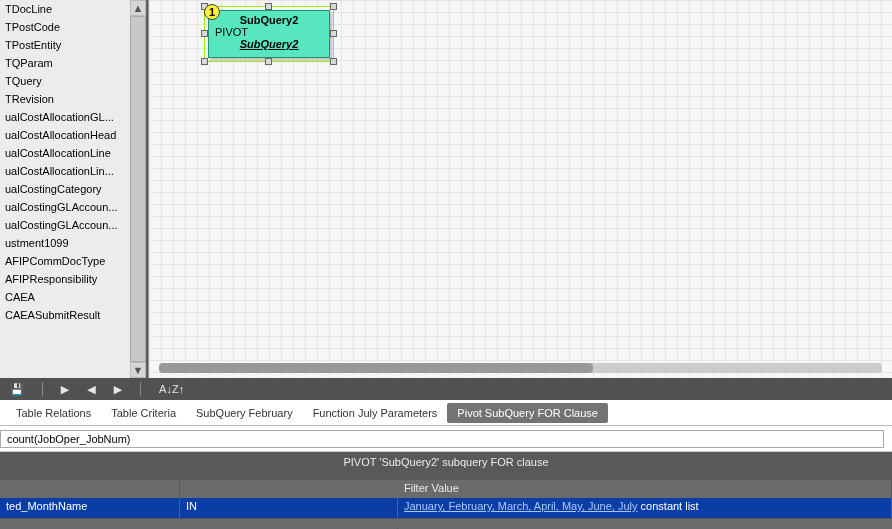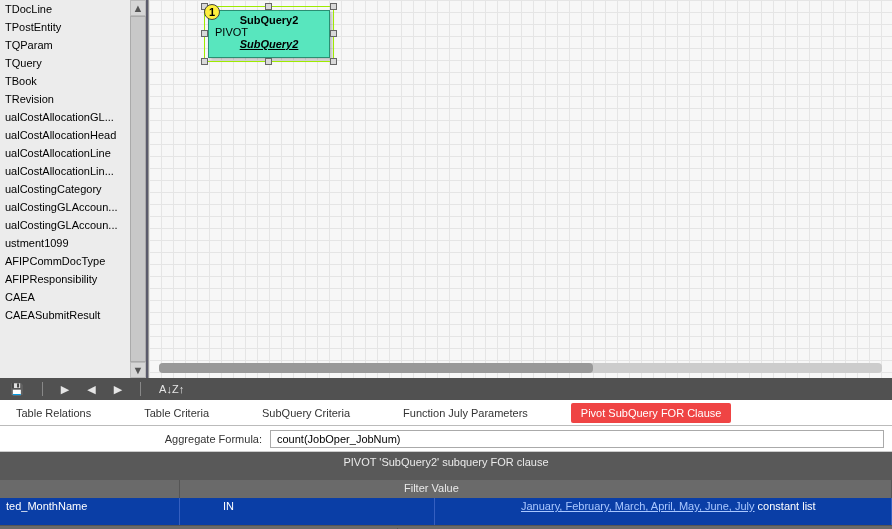--- a/index.html
+++ b/index.html
@@ -27,50 +27,50 @@
   .handle { position: absolute; width: 7px; height: 7px; background: #d9d9d9; border: 1px solid #666; }
   .h-tl { left: -3px; top: -3px; } .h-tc { left: 50%; top: -3px; margin-left: -4px; } .h-tr { right: -3px; top: -3px; }
   .h-ml { left: -3px; top: 50%; margin-top: -4px; } .h-mr { right: -3px; top: 50%; margin-top: -4px; }
   .h-bl { left: -3px; bottom: -3px; } .h-bc { left: 50%; bottom: -3px; margin-left: -4px; } .h-br { right: -3px; bottom: -3px; }
   .badge { position: absolute; left: 0; top: -2px; width: 16px; height: 16px; border-radius: 50%; background: #ffef3d; border: 1px solid #444; display: flex; align-items: center; justify-content: center; font-weight: bold; z-index: 2; }
 
   .nav-bar { height: 22px; background: #515151; display: flex; align-items: center; gap: 18px; padding: 0 10px; }
   .nav-btn { color: #e6e6e6; cursor: pointer; }
   .nav-sep { width: 1px; height: 14px; background: #888; }
 
-  .tabs { display: flex; align-items: center; border-bottom: 1px solid #bbb; height: 26px; padding: 0 6px; background: #fff; gap: 33px; }
+  .tabs { display: flex; align-items: center; border-bottom: 1px solid #bbb; height: 26px; padding: 0 6px; background: #fff; }
   .tab { padding: 4px 10px; color: #333; cursor: pointer; }
-  .tab.active { background: #ef4444; color: #fff; border-radius: 2px; }
+  .tab.active { background: #737373; color: #fff; border-radius: 2px; }
 
   .agg-row { display: flex; align-items: center; height: 26px; background: #fff; border-bottom: 1px solid #ccc; }
   .agg-label { width: 270px; text-align: right; padding-right: 8px; color: #333; }
   .agg-input { flex: 1; border: 1px solid #aaa; height: 18px; padding: 2px 6px; background: #fff; margin-right: 8px; }
 
   .grid-title { height: 28px; background: #595959; color: #eaeaea; text-align: center; line-height: 20px; }
   .grid-header { display: flex; height: 18px; background: #6a6a6a; }
   .gh-cell { color: #eaeaea; padding: 2px 6px; border-right: 1px solid #555; }
   .gh-field { width: 180px; } .gh-op { width: 218px; margin-top: 48px; } .gh-val { flex: 1; }
-  .grid-row { display: flex; height: 27px; background: #0a3ea6; color: #fff; gap: 37px; }
+  .grid-row { display: flex; height: 20px; background: #0a3ea6; color: #fff; }
   .gr-cell { padding: 2px 6px; border-right: 1px solid #355fc0; }
-  .gr-field { width: 180px; } .gr-op { width: 218px; } .gr-val { flex: 1; margin-left: 43px; }
+  .gr-field { width: 180px; } .gr-op { width: 218px; } .gr-val { flex: 1; }
   .val-link { color: #a9c7ff; text-decoration: underline; }
   .val-tail { color: #fff; }
   .bottom-gray { height: 21px; background: #6a6a6a; border-top: 1px solid #555; }
 </style>
 </head>
 <body>
 
 <div class="upper">
   <div class="sidebar">
     <div class="side-list" id="side-list">
         <div class="side-item">TDocLine</div>
+        <div class="side-item">TPostCode</div>
         <div class="side-item">TPostEntity</div>
         <div class="side-item">TQParam</div>
         <div class="side-item">TQuery</div>
-        <div class="side-item">TBook</div>
         <div class="side-item">TRevision</div>
         <div class="side-item">ualCostAllocationGL...</div>
         <div class="side-item">ualCostAllocationHead</div>
         <div class="side-item">ualCostAllocationLine</div>
         <div class="side-item">ualCostAllocationLin...</div>
         <div class="side-item">ualCostingCategory</div>
         <div class="side-item">ualCostingGLAccoun...</div>
         <div class="side-item">ualCostingGLAccoun...</div>
         <div class="side-item">ustment1099</div>
         <div class="side-item">AFIPCommDocType</div>
@@ -114,27 +114,26 @@
   <span class="nav-btn">▶</span>
   <span class="nav-btn">◀</span>
   <span class="nav-btn">▶</span>
   <span class="nav-sep"></span>
   <span class="nav-btn">A↓Z↑</span>
 </div>
 
 <div class="tabs" id="tabs">
     <div class="tab">Table Relations</div>
     <div class="tab">Table Criteria</div>
-    <div class="tab">SubQuery Criteria</div>
+    <div class="tab">SubQuery February</div>
     <div class="tab">Function July Parameters</div>
     <div class="tab active">Pivot SubQuery FOR Clause</div>
   </div>
 
 <div class="agg-row">
-  <div class="agg-label">Aggregate Formula:</div>
   <input class="agg-input" value="count(JobOper_JobNum)" style="">
 </div>
 
 <div class="grid-title">PIVOT 'SubQuery2' subquery FOR clause</div>
 <div class="grid-header">
   <div class="gh-cell gh-field"></div>
   <div class="gh-cell gh-op">Operation</div>
   <div class="gh-cell gh-val">Filter Value</div>
 </div>
 <div class="grid-row">

